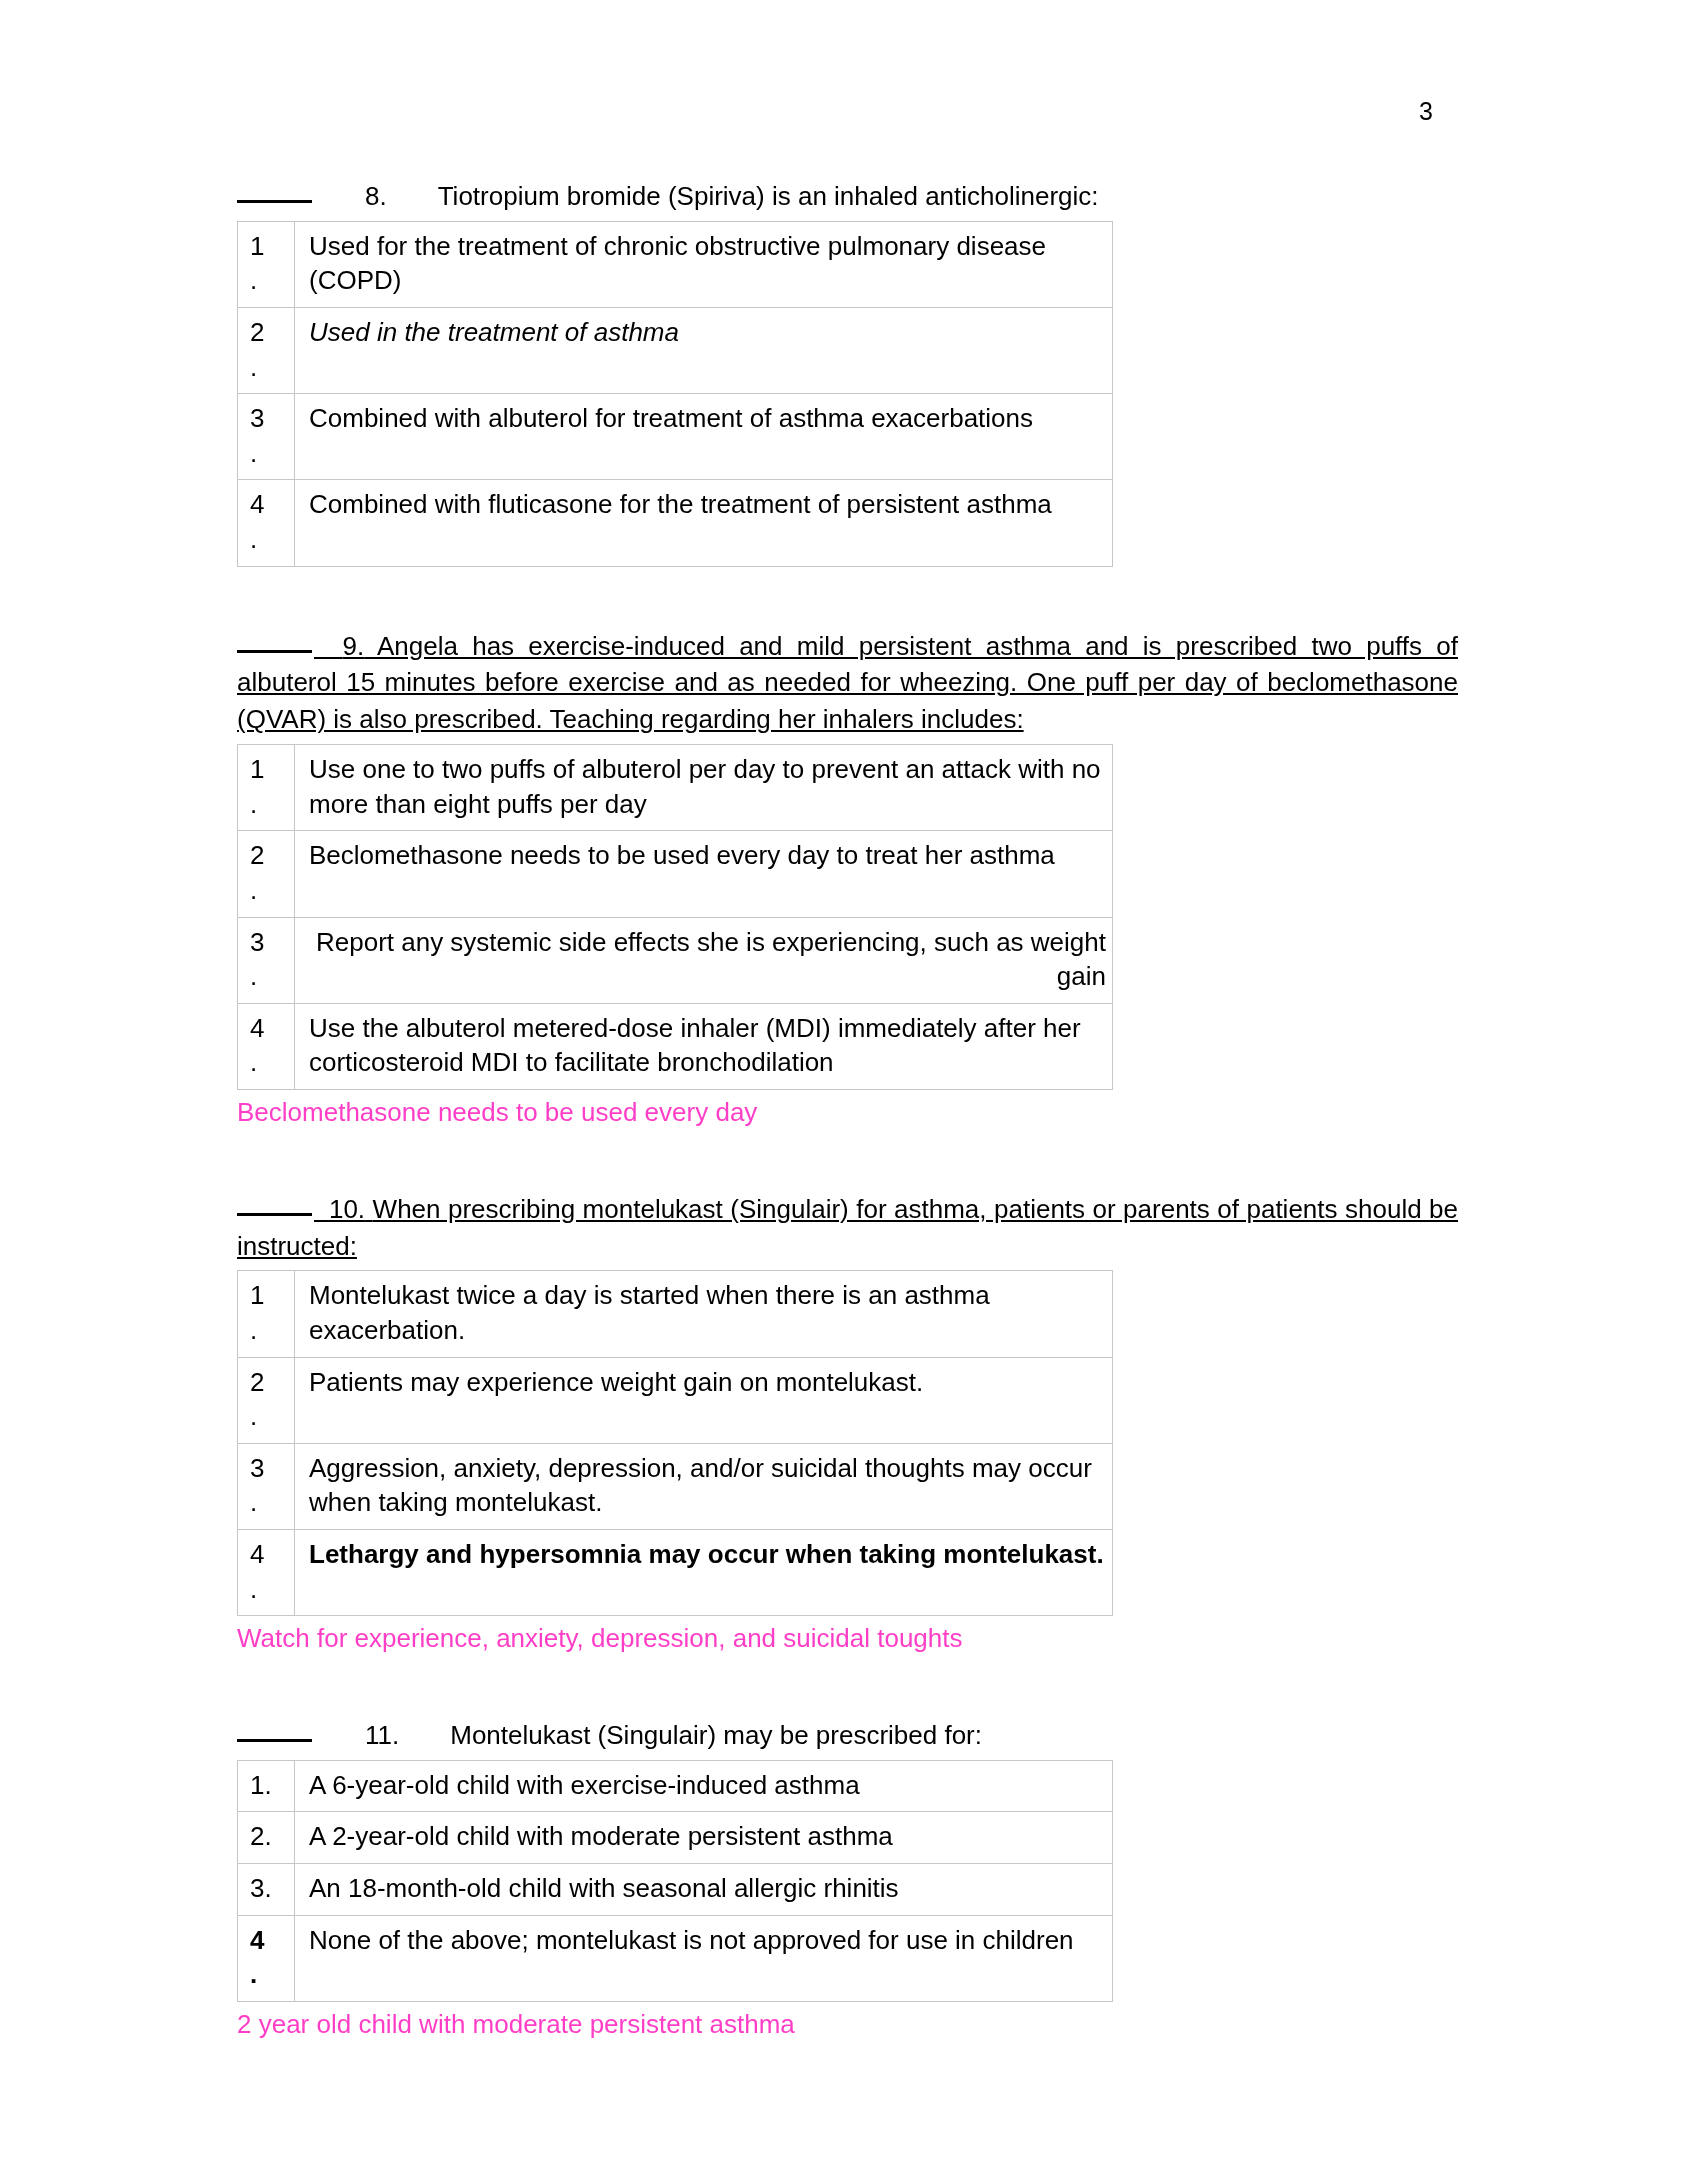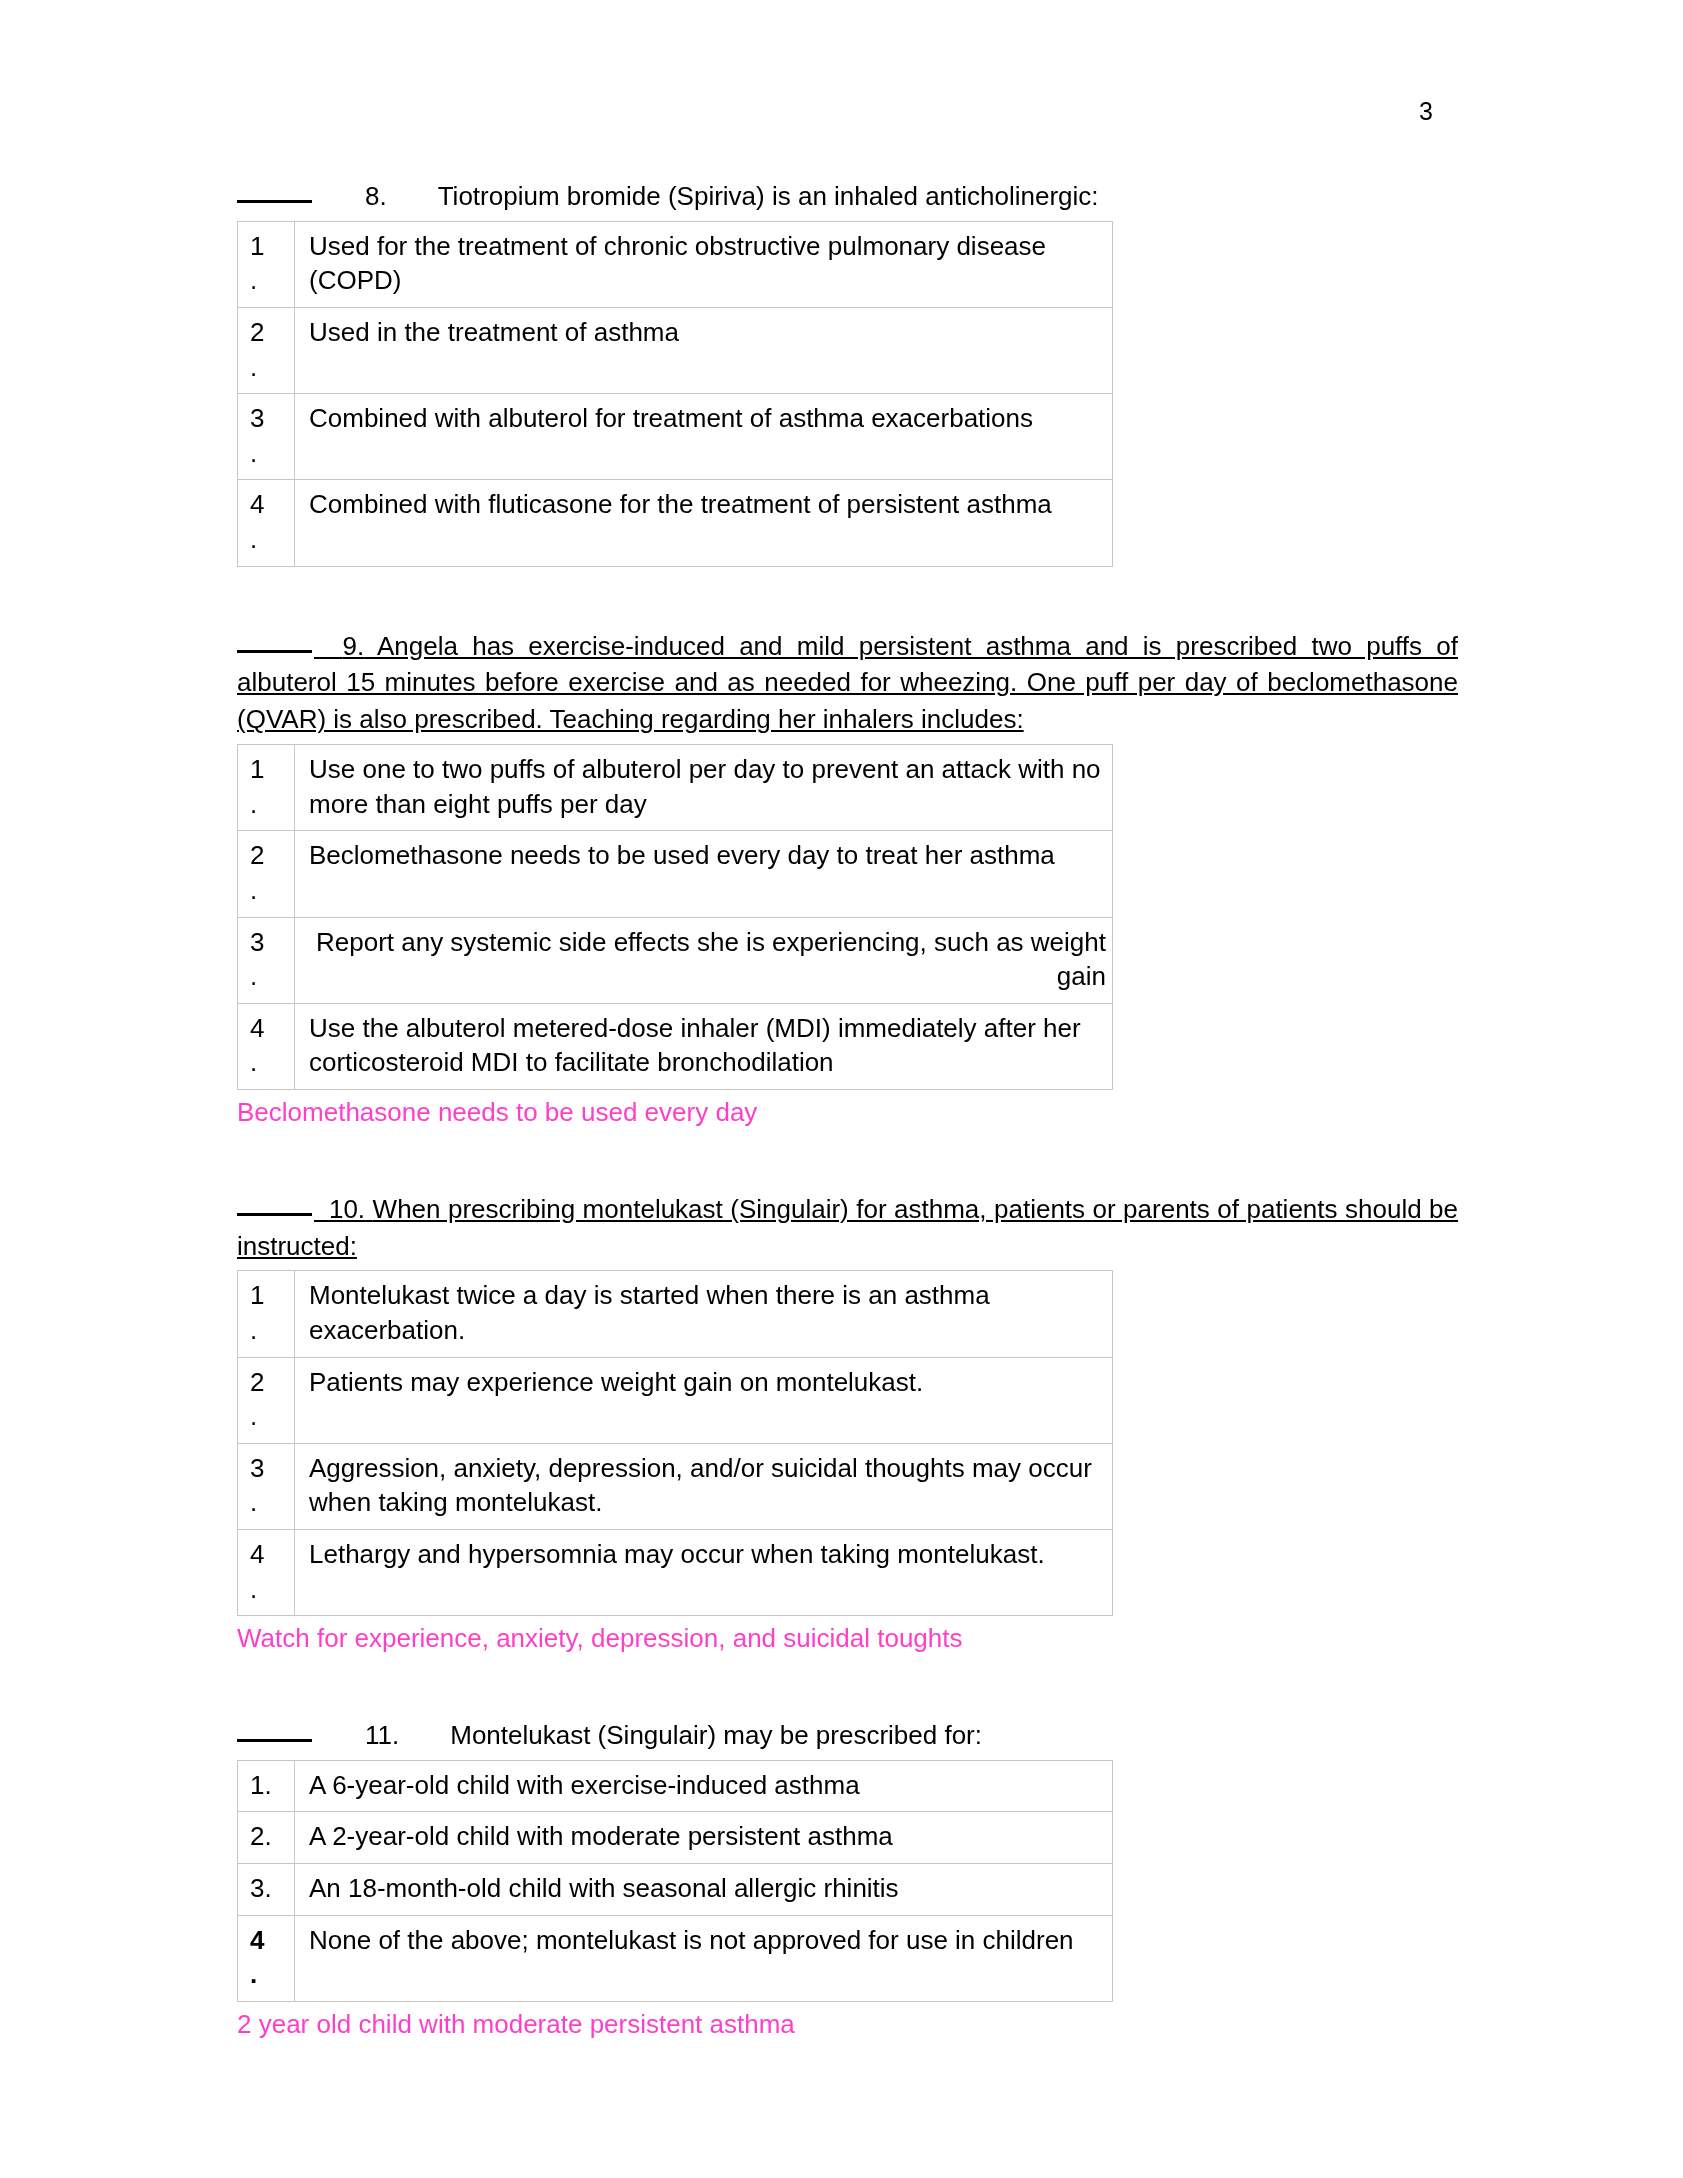--- a/index.html
+++ b/index.html
@@ -133,21 +133,21 @@
       <table class="options tbl-w1">
           <tbody>
         <tr>
           <td class="num" style="border-color: rgb(198, 198, 198);">1
 .</td>
           <td class="body" style="border-color: rgb(198, 198, 198);">Used for the treatment of chronic obstructive pulmonary disease (COPD)</td>
         </tr>
         <tr>
           <td class="num" style="border-color: rgb(198, 198, 198);">2
 .</td>
-          <td class="body" style="border-color: rgb(198, 198, 198);">Used in the treatment of asthma</td>
+          <td class="body" style="border-color: rgb(198, 198, 198); font-style: italic;">Used in the treatment of asthma</td>
         </tr>
         <tr>
           <td class="num" style="border-color: rgb(198, 198, 198);">3
 .</td>
           <td class="body" style="border-color: rgb(198, 198, 198);">Combined with albuterol for treatment of asthma exacerbations</td>
         </tr>
         <tr>
           <td class="num" style="border-color: rgb(198, 198, 198);">4
 .</td>
           <td class="body" style="border-color: rgb(198, 198, 198);">Combined with fluticasone for the treatment of persistent asthma</td>
@@ -208,21 +208,21 @@
           <td class="body" style="border-color: rgb(198, 198, 198);">Patients may experience weight gain on montelukast.</td>
         </tr>
         <tr>
           <td class="num" style="border-color: rgb(198, 198, 198);">3
 .</td>
           <td class="body" style="border-color: rgb(198, 198, 198);">Aggression, anxiety, depression, and/or suicidal thoughts may occur when taking montelukast.</td>
         </tr>
         <tr>
           <td class="num" style="border-color: rgb(198, 198, 198);">4
 .</td>
-          <td class="body" style="border-color: rgb(198, 198, 198);">Lethargy and hypersomnia may occur when taking montelukast.</td>
+          <td class="body" style="border-color: rgb(198, 198, 198); font-weight: bold;">Lethargy and hypersomnia may occur when taking montelukast.</td>
         </tr>
       </tbody>
         </table>
 
       <p class="answer" style="color: rgb(255, 62, 200);">Watch for experience, anxiety, depression, and suicidal toughts</p>
     </div>
 
     <div class="q-gap"></div>
 
     <div class="question-block">

